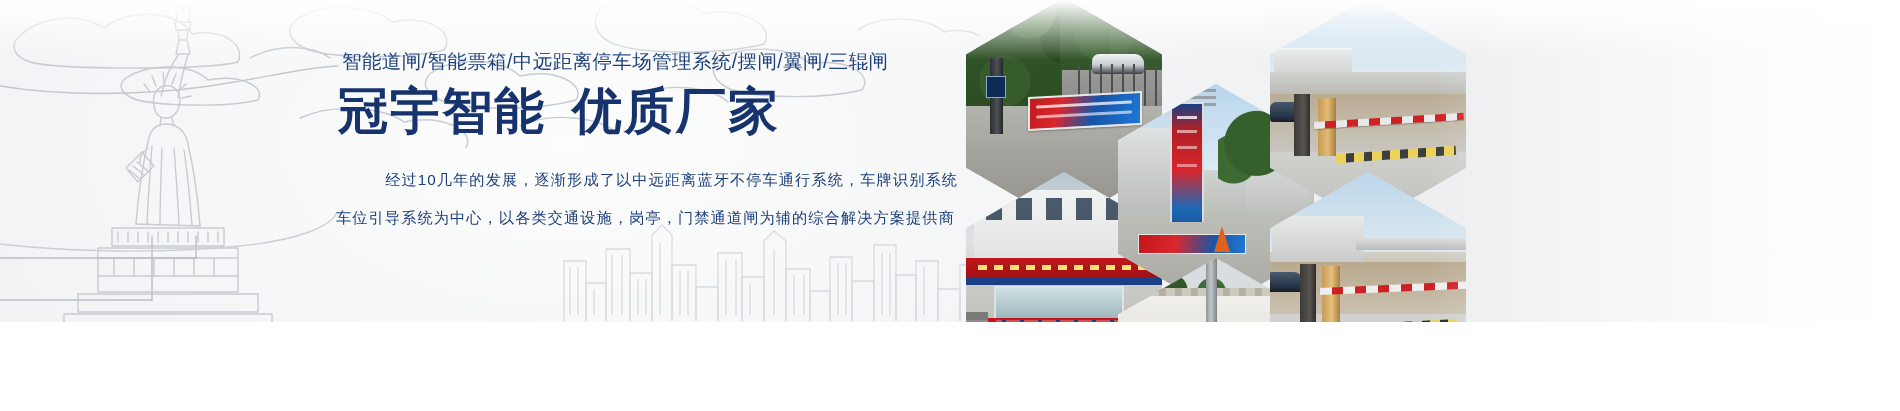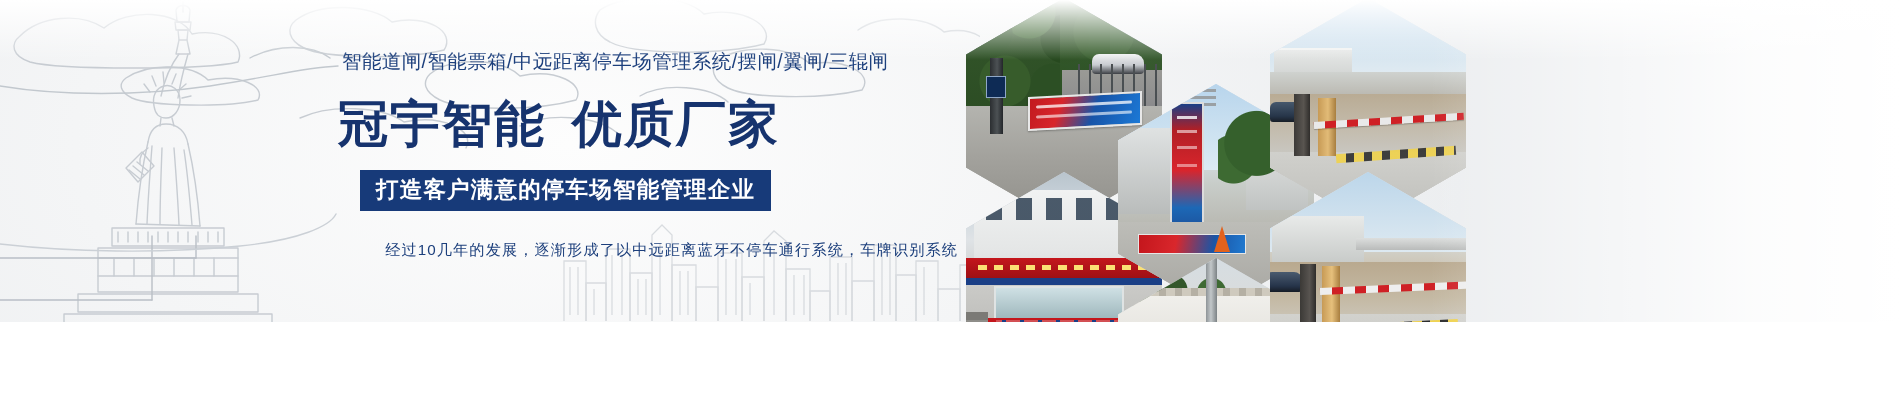--- a/index.html
+++ b/index.html
@@ -49,21 +49,21 @@
   }
   .eyebrow{
     color:#1c3f7c;
     font-size:19.5px;
     line-height:26px;
     letter-spacing:.4px;
     white-space:nowrap;
     margin-left:4px;
   }
   .headline{
-    margin-top:20px;
+    margin-top:7px;
     color:#16336e;
     font-size:50px;
     line-height:60px;
     font-weight:700;
     letter-spacing:2px;
     white-space:nowrap;
     font-family:"DejaVu Sans","Liberation Sans",sans-serif;
   }
   .headline .gap{ display:inline-block; width:26px; }
 
@@ -559,24 +559,24 @@
   </div>
 
   <div class="text-block">
 
     <div class="eyebrow">智能道闸/智能票箱/中远距离停车场管理系统/摆闸/翼闸/三辊闸</div>
 
     <div class="headline">
       <span>冠宇智能</span><span class="gap"></span><span>优质厂家</span>
     </div>
 
-    <div class="ribbon">打造客户满意的停车场智能管理企业</div>
 
     <div class="para">
       <span class="line1">经过10几年的发展，逐渐形成了以中远距离蓝牙不停车通行系统，车牌识别系统</span>
+      <span class="line2">车位引导系统为中心，以各类交通设施，岗亭，门禁通道闸为辅的综合解决方案提供商</span>
     </div>
 
   </div>
 
   <div class="photo-grid">
 
     <div class="hex hex-1">
       <div class="scene sceneA">
         <div class="trees"></div>
         <div class="trees2"></div>

